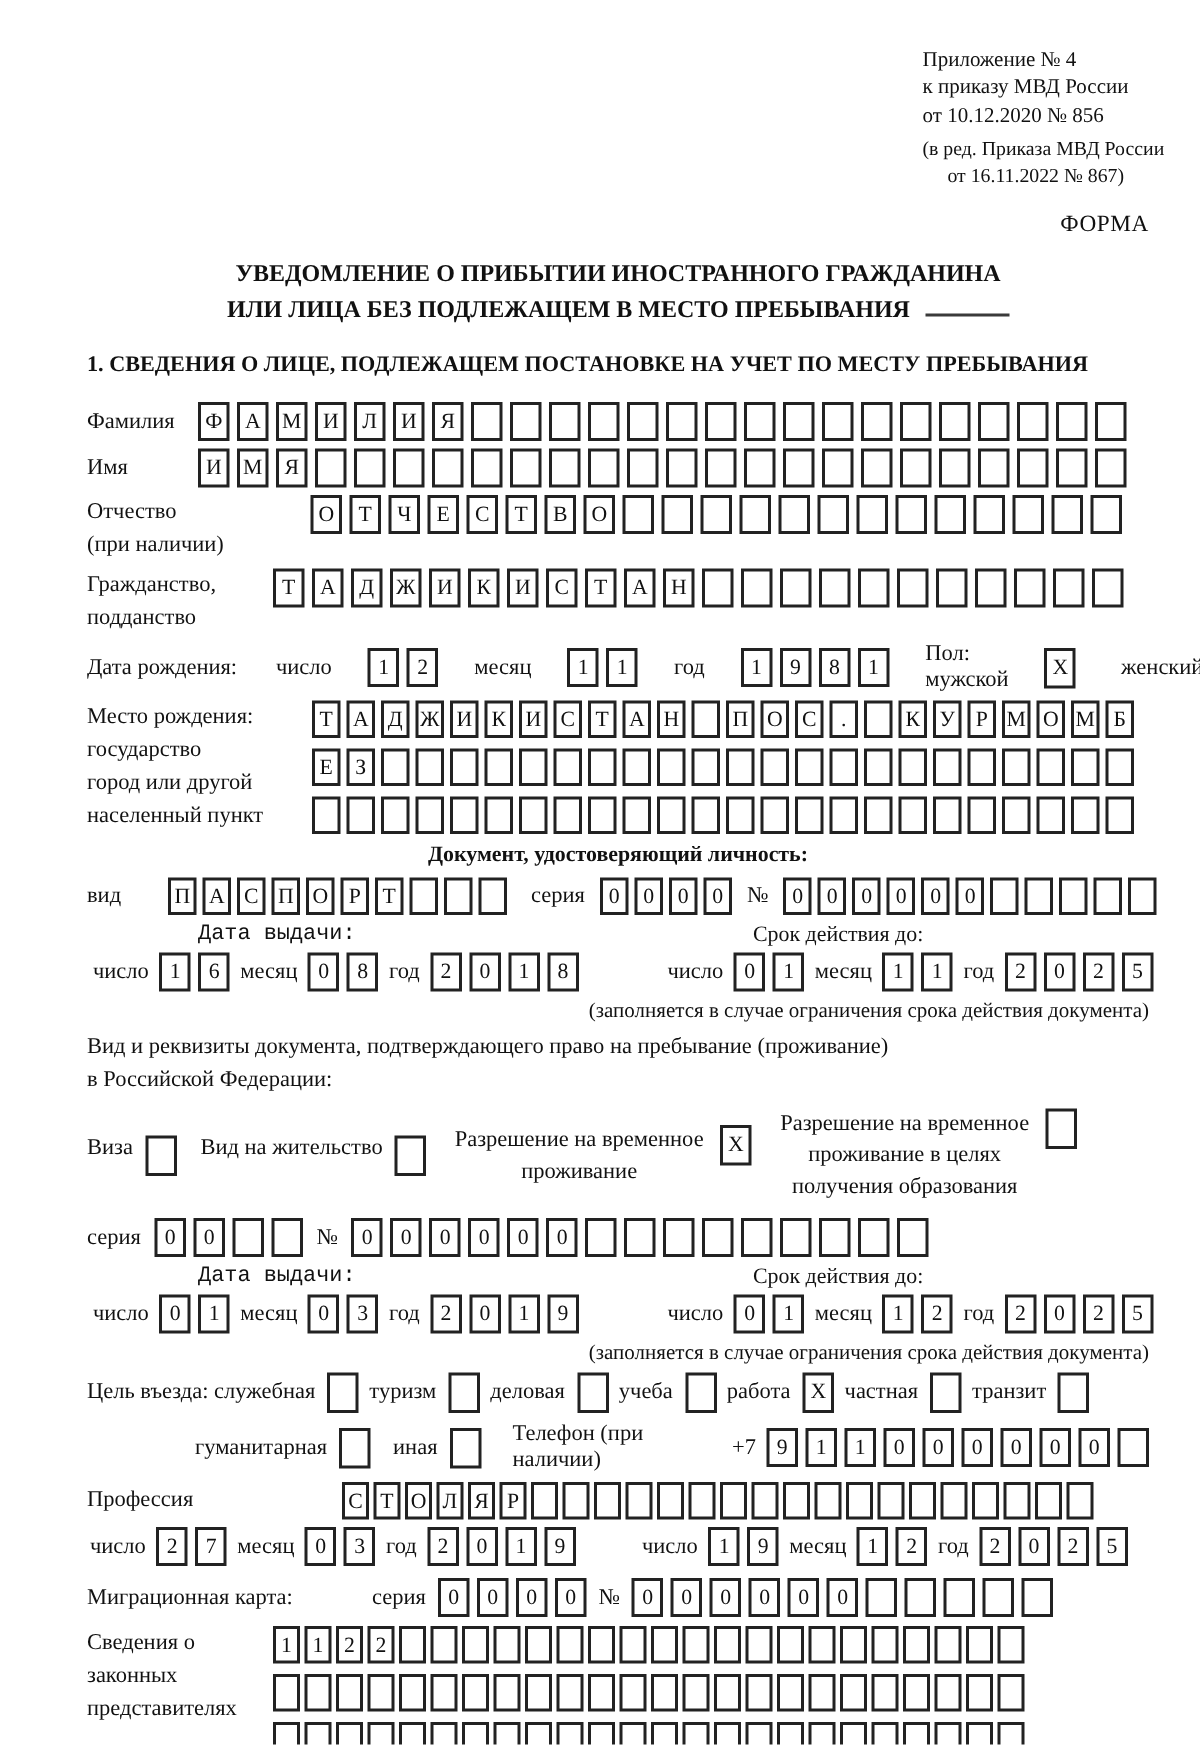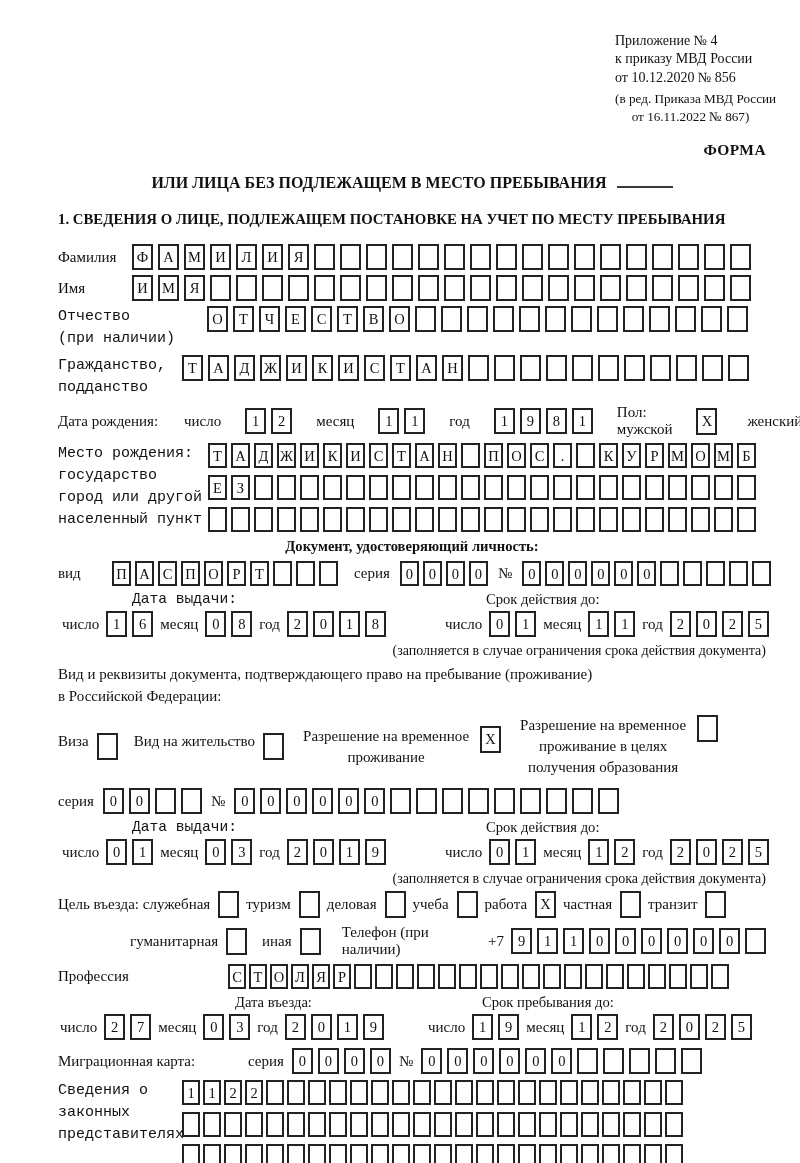--- a/index.html
+++ b/index.html
@@ -5,32 +5,32 @@
   html,body { margin:0; padding:0; background:#ffffff; }
   body {
     width:800px; height:1163px; overflow:hidden;
     color:#111; font-family:"Liberation Serif","DejaVu Serif",serif; font-size:15px;
   }
   .page { box-sizing:border-box; width:800px; height:991px; padding:32px 34px 0 58px; }
 
   
   .hdr { margin-left:557px; font-size:14px; line-height:1.32; white-space:nowrap; }
   .hdr-sub { margin-top:3px; font-size:13.2px;text-align:center; }
-  .forma { text-align:right; font-weight:bold; font-size:15.5px; margin-top:16px; letter-spacing:.4px; }
+  .forma { text-align:right; font-weight:normal; font-size:15.5px; margin-top:16px; letter-spacing:.4px; }
 
   .title { text-align:center; font-weight:bold; font-size:16px; line-height:1.5; margin-top:12px; }
   .t-underline { display:inline-block; width:56px; border-bottom:2px solid #3a3a3a; margin-left:10px; vertical-align:baseline; }
 
   .sec1 { font-weight:bold; font-size:14.8px; margin-top:16px; margin-bottom:16px; }
 
   
   .frow { display:flex; align-items:center; margin-bottom:5px; }
   .frow.top { align-items:flex-start; }
   .lbl { flex:none; }
-  .lblblock { flex:none; line-height:22px;font-family:Liberation Mono, monospace; }
+  .lblblock { flex:none; line-height:22px; }
 
   
   .cells { display:flex; gap:5px; flex:none; }
   .cell {
     box-sizing:border-box; flex:none; width:21px; height:26px;
     border:2px solid #222; display:flex; align-items:center; justify-content:center;
     font-size:14.5px; line-height:1; background:#fff;
   }
   .cells.sm { gap:4px; }
   .cells.sm .cell { width:19px; height:25px; }
@@ -44,21 +44,21 @@
   }
 
   .stack { display:flex; flex-direction:column; gap:7px; }
 
   .center-bold { text-align:center; font-weight:bold; font-size:14.6px; margin:6px 0 6px; }
 
   
   .dblock { position:relative; margin:2px 0 4px; }
   .dheads { position:relative; height:20px; font-size:14.6px; }
   .dh-a { position:absolute; left:74px;font-family:Liberation Mono, monospace; }
-  .dh-b { position:absolute; left:428px; }
+  .dh-b { position:absolute; left:444px; }
   .dh-a2 { position:absolute; left:177px; }
   .dh-b2 { position:absolute; left:424px; }
   .drow { position:relative; height:30px; }
   .dgrp { position:absolute; top:0; display:flex; align-items:center; gap:7px; }
   .dgrp .cells { gap:5px; }
   .g-l { left:4px; } .g-r { left:387px; } .g-l3 { left:2px; } .g-r3 { left:370px; }
   .dnote { text-align:right; font-size:14px; margin-top:2px; }
 
   .resline { line-height:22px; }
 
@@ -80,20 +80,21 @@
     <div>от 10.12.2020 № 856</div>
     <div class="hdr-sub">
       <div>(в ред. Приказа МВД России</div>
       <div>от 16.11.2022 № 867)</div>
     </div>
   </div>
 
   <div class="forma">ФОРМА</div>
 
   <div class="title">
+    <div>УВЕДОМЛЕНИЕ О ПРИБЫТИИ ИНОСТРАННОГО ГРАЖДАНИНА</div>
     <div><span>ИЛИ ЛИЦА БЕЗ ПОДЛЕЖАЩЕМ В МЕСТО ПРЕБЫВАНИЯ</span><span class="t-underline"></span></div>
   </div>
 
   <div class="sec1">1. СВЕДЕНИЯ О ЛИЦЕ, ПОДЛЕЖАЩЕМ ПОСТАНОВКЕ НА УЧЕТ ПО МЕСТУ ПРЕБЫВАНИЯ</div>
 
   <div class="frow">
     <span class="lbl" style="width:74px">Фамилия</span>
     <span class="cells">
         <span class="cell">Ф</span>
         <span class="cell">А</span>
@@ -574,24 +575,20 @@
         <span class="cell"></span>
         <span class="cell"></span>
         <span class="cell"></span>
         <span class="cell"></span>
         <span class="cell"></span>
         <span class="cell"></span>
       </span>
   </div>
 
   <div class="dblock">
-    <div class="dheads">
-      <span class="dh-a2">Дата въезда:</span>
-      <span class="dh-b2">Срок пребывания до:</span>
-    </div>
     <div class="drow">
       <span class="dgrp g-l3">
         <span>число</span>
         <span class="cells">
             <span class="cell">2</span>
             <span class="cell">7</span>
           </span>
         <span>месяц</span>
         <span class="cells">
             <span class="cell">0</span>

